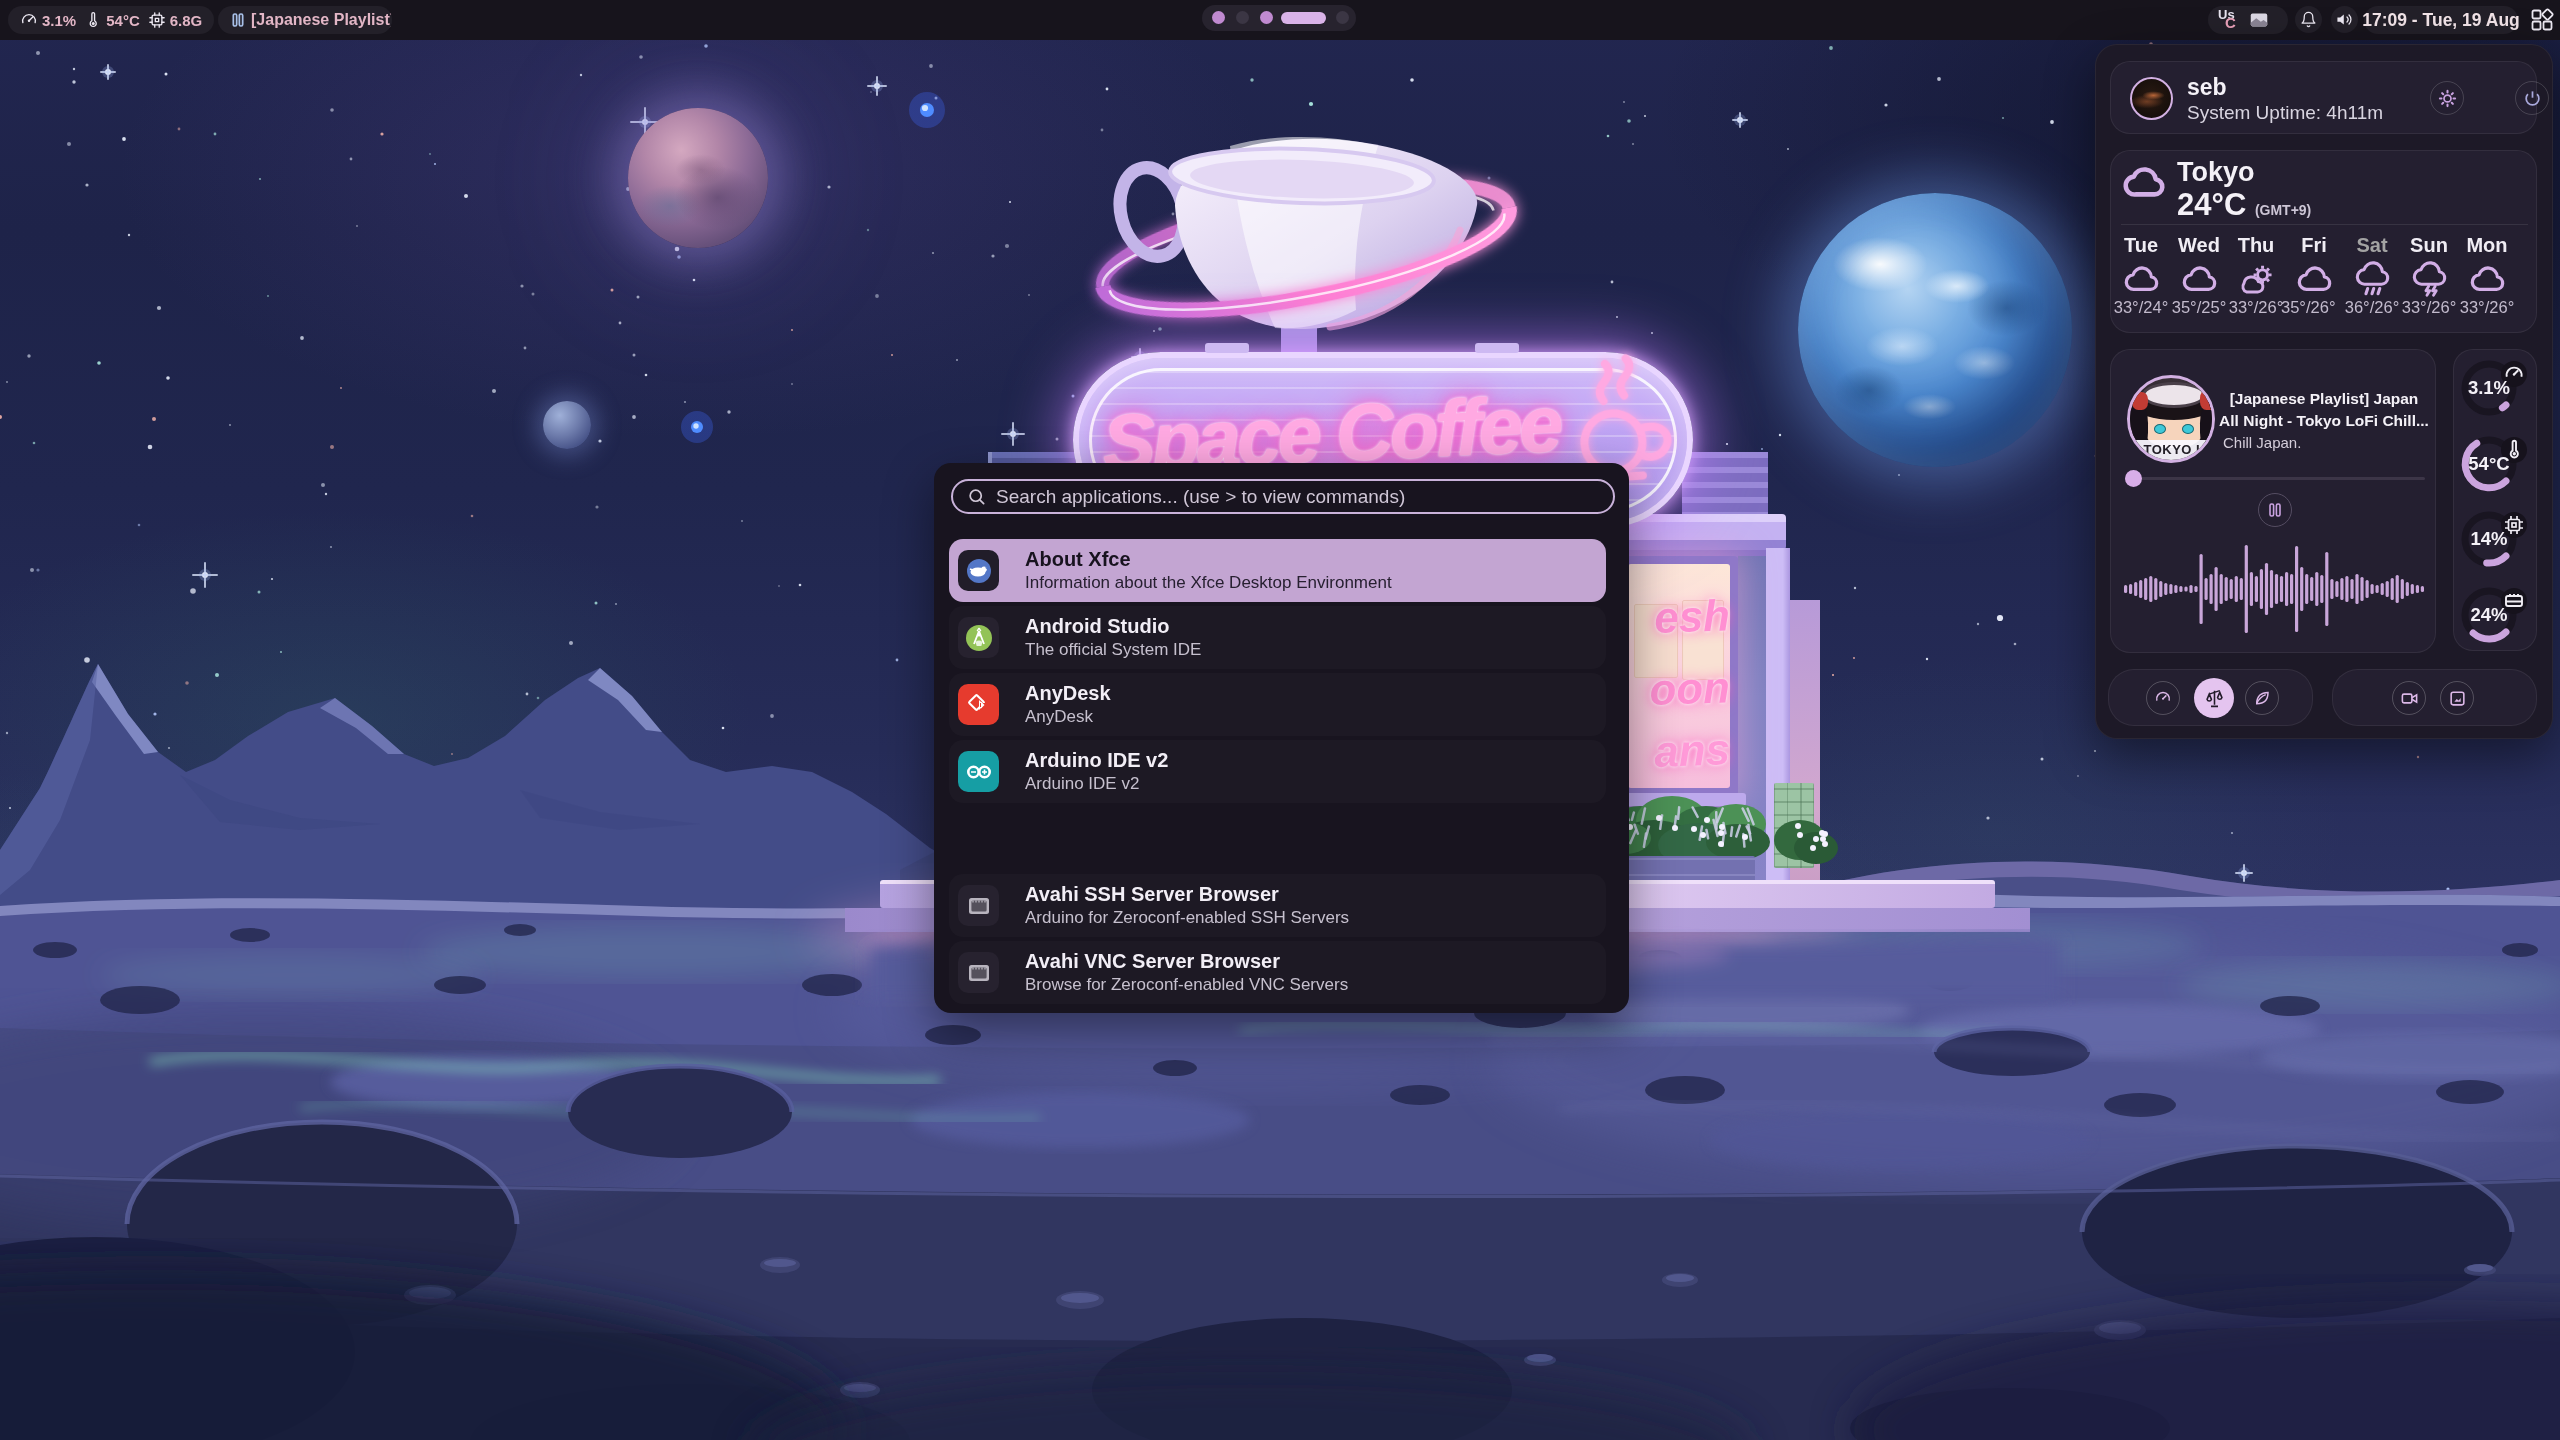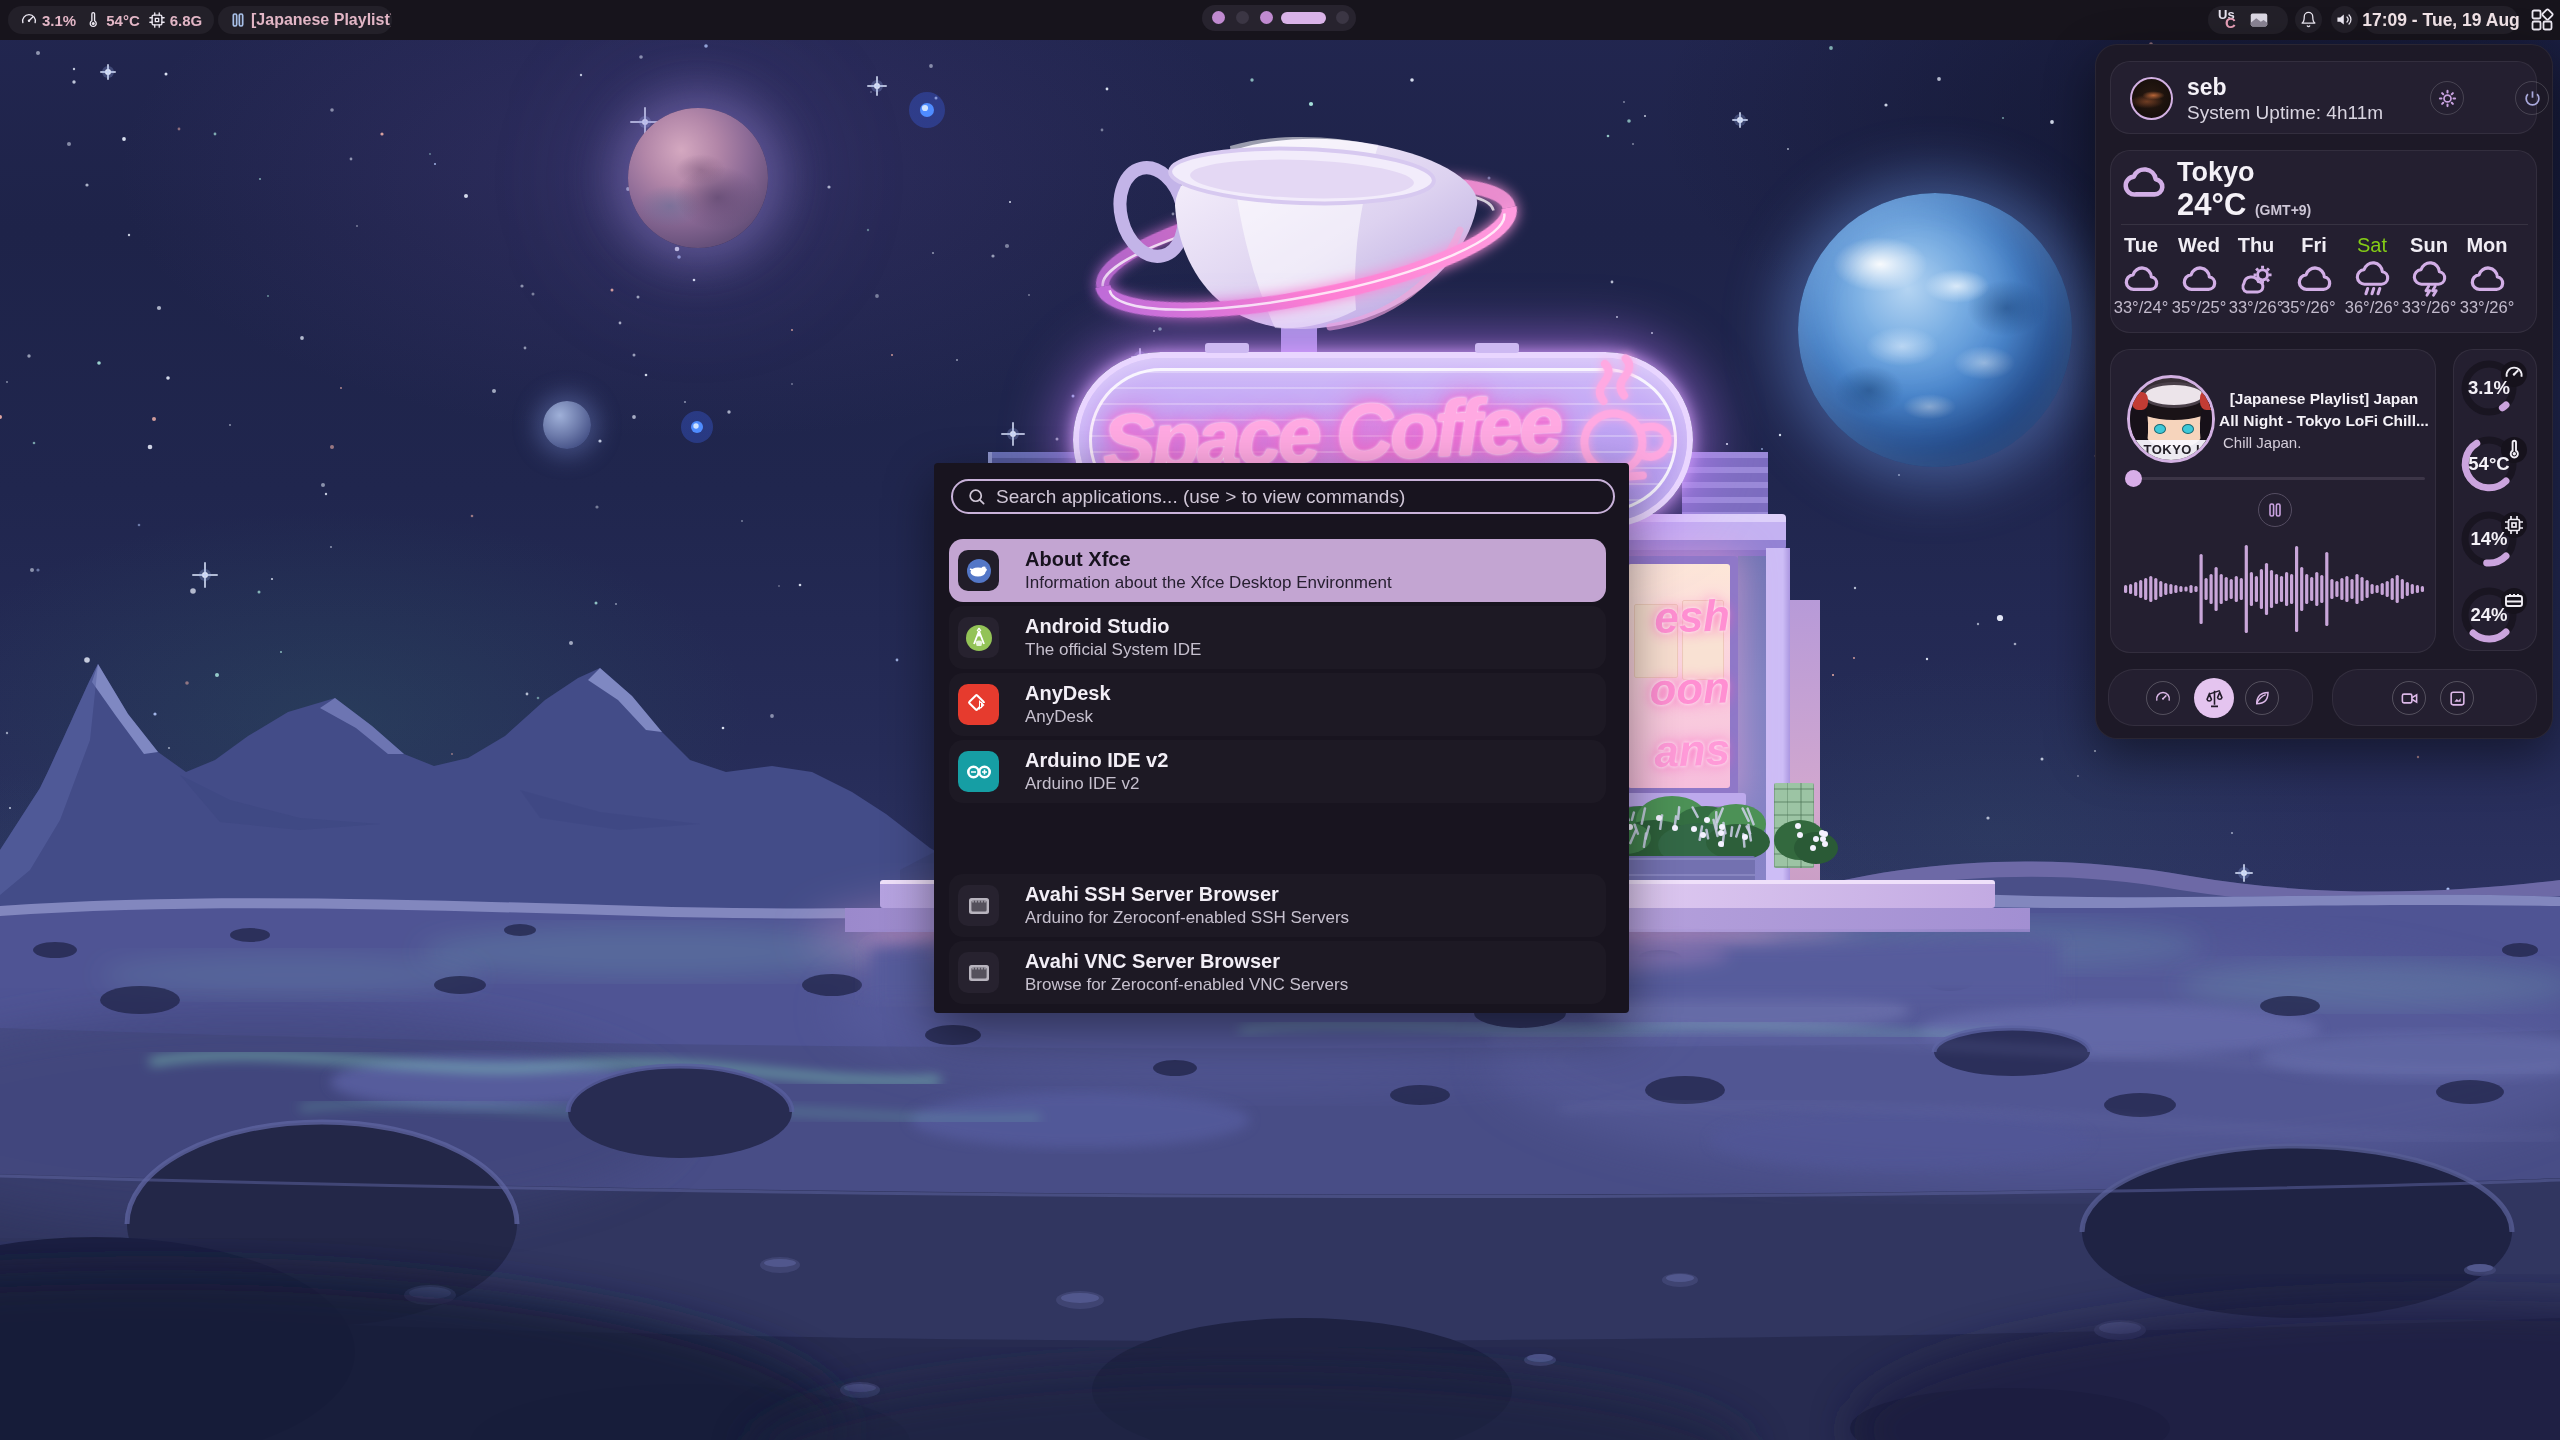--- a/index.html
+++ b/index.html
@@ -734,21 +734,21 @@
     </div>
 <svg class="abs" style="left:2530px;top:8px" width="24" height="24" viewBox="0 0 24 24">
       <g fill="none" stroke="#ece8f2" stroke-width="1.8">
         <rect x="2.5" y="2.5" width="8" height="8" rx="1.5" transform="rotate(0)"></rect>
         <rect x="13.5" y="2.5" width="8" height="8" rx="1.5" transform="rotate(45 17.5 6.5)"></rect>
         <rect x="2.5" y="13.5" width="8" height="8" rx="1.5"></rect>
         <rect x="13.5" y="13.5" width="8" height="8" rx="1.5"></rect>
       </g>
     </svg>
 
-<div class="abs" style="left:934px;top:463px;width:695px;height:550px;background:#18141f;border-radius:4px;box-shadow:0 18px 50px rgba(0,0,0,0.45)">
+<div class="abs" style="left:934px;top:463px;width:695px;height:550px;background:#18141f;border-radius:17px;box-shadow:0 18px 50px rgba(0,0,0,0.45)">
  <div class="abs" style="left:17px;top:16px;width:664px;height:35px;border:2px solid #c9b2da;border-radius:18px;display:flex;align-items:center;padding:0 14px;gap:10px">
   <svg width="19" height="19" viewBox="0 0 24 24">
           <circle cx="11" cy="11" r="7" class="ic" style="stroke:#cfc6d6;stroke-width:2.2"></circle>
           <path d="M16.5 16.5 L21 21" class="ic" style="stroke:#cfc6d6;stroke-width:2.2"></path>
         </svg>
   <span style="color:#cfc6d6;font-size:19px">Search applications... (use &gt; to view commands)</span>
  </div>
 </div>
 <style>
 .row{position:absolute;left:949px;width:657px;height:63px;background:rgba(255,255,255,0.022);border-radius:14px}
@@ -881,21 +881,21 @@
         <path d="M14.8 3.4v1.6M14.8 12.2v1.6M20 8.6h-1.6M11.2 8.6h-1.6M18.5 4.9l-1.1 1.1M18.5 12.3l-1.1-1.1M11.1 4.9l1.1 1.1"></path>
         <path d="M5.5 18.5 h6.5 a3 3 0 0 0 0.4-5.97 A4.4 4.4 0 0 0 4 13.6 A3.2 3.2 0 0 0 5.5 18.5 Z" fill="#241f30"></path>
       </g>
     </svg>
     <div class="abs" style="left:2223px;top:298px;width:66px;text-align:center;font-size:16.5px;color:#c2bacc">33°/26°</div>
     <div class="abs" style="left:2285px;top:234px;width:58px;text-align:center;font-size:20px;font-weight:bold;color:#f0edf4">Fri</div>
     <svg class="abs" style="left:2295px;top:260px" width="38" height="38" viewBox="0 0 22 22">
       <path d="M7 17 h9.5 a3.6 3.6 0 0 0 0.5-7.16 A5.4 5.4 0 0 0 6.4 8.6 A4 4 0 0 0 7 17 Z" fill="none" stroke="#d2aee6" stroke-width="1.9" stroke-linejoin="round"></path>
     </svg>
     <div class="abs" style="left:2281px;top:298px;width:66px;text-align:left;font-size:16.5px;color:#c2bacc">35°/26°</div>
-    <div class="abs" style="left:2343px;top:234px;width:58px;text-align:center;font-size:20px;font-weight:normal;color:#84cc16">Sat</div>
+    <div class="abs" style="left:2343px;top:234px;width:58px;text-align:center;font-size:20px;font-weight:bold;color:#a3a3a3">Sat</div>
     <svg class="abs" style="left:2353px;top:260px" width="38" height="38" viewBox="0 0 22 22">
       <g fill="none" stroke="#d2aee6" stroke-width="1.8" stroke-linecap="round">
         <path d="M7 14 h9.5 a3.6 3.6 0 0 0 0.5-7.16 A5.4 5.4 0 0 0 6.4 5.6 A4 4 0 0 0 7 14 Z" stroke-linejoin="round"></path>
         <path d="M8.5 16.5l-1 3M12 16.5l-1 3M15.5 16.5l-1 3"></path>
       </g>
     </svg>
     <div class="abs" style="left:2339px;top:298px;width:66px;text-align:center;font-size:16.5px;color:#c2bacc">36°/26°</div>
     <div class="abs" style="left:2400px;top:234px;width:58px;text-align:center;font-size:20px;font-weight:bold;color:#f0edf4">Sun</div>
     <svg class="abs" style="left:2410px;top:260px" width="38" height="38" viewBox="0 0 22 22">
       <g fill="none" stroke="#d2aee6" stroke-width="1.6" stroke-linecap="round" stroke-linejoin="round">

